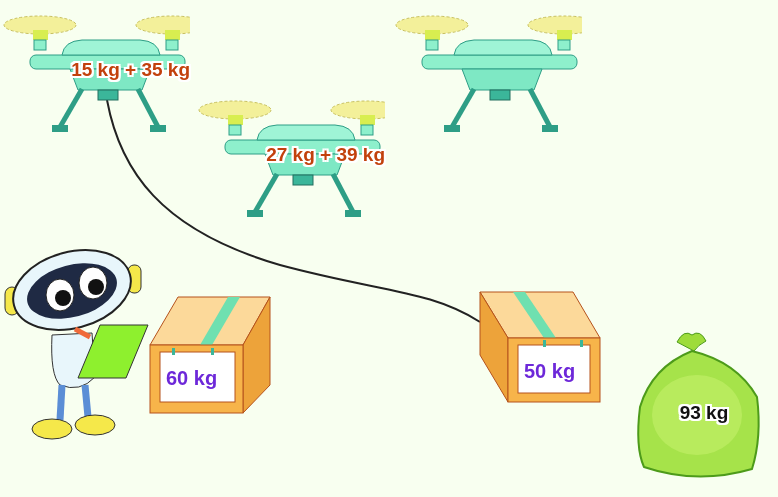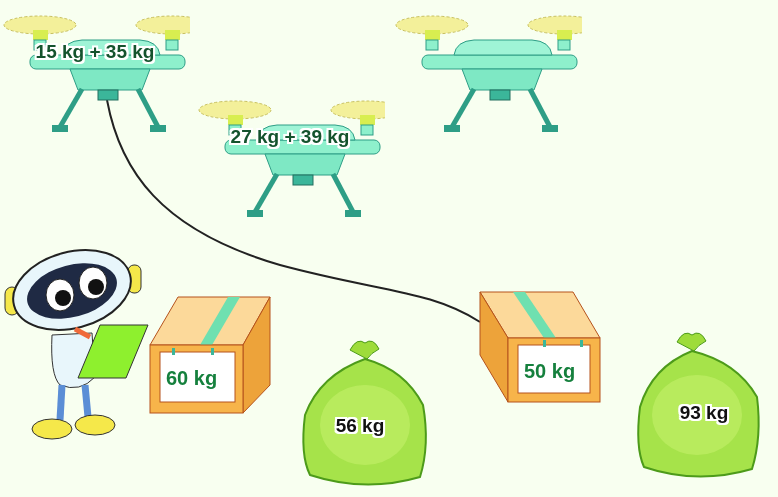--- a/index.html
+++ b/index.html
@@ -1,28 +1,28 @@
 <!DOCTYPE html>
 <html><head>
 <meta charset="utf-8">
 <style>
   html, body { margin:0; padding:0; }
   body { width:778px; height:497px; background:#f8fff0; overflow:hidden; position:relative; font-family:"Liberation Sans", sans-serif; }
   .stage { position:absolute; left:0; top:0; width:778px; height:497px; }
   .drone { position:absolute; width:190px; height:140px; cursor:pointer; }
   .drone svg { position:absolute; left:0; top:0; }
   .drone-label {
-    position:absolute; left:0; width:190px; top:36px; text-align:center;
-    font-weight:bold; font-size:19px; color:#14532d;
+    position:absolute; left:0; width:190px; top:54px; text-align:right;
+    font-weight:bold; font-size:19px; color:#c2410c;
     text-shadow: -2px -2px 0 #fff, 2px -2px 0 #fff, -2px 2px 0 #fff, 2px 2px 0 #fff, 0 2px 0 #fff, 0 -2px 0 #fff, 2px 0 0 #fff, -2px 0 0 #fff;
     white-space:nowrap;
   }
   .box { position:absolute; width:130px; height:125px; cursor:pointer; }
   .box svg { position:absolute; left:0; top:0; }
-  .box-label { position:absolute; font-weight:bold; font-size:20px; color:#15803d; white-space:nowrap; }
+  .box-label { position:absolute; font-weight:bold; font-size:20px; color:#6d28d9; white-space:nowrap; }
   .bag { position:absolute; width:150px; height:160px; cursor:pointer; }
   .bag svg { position:absolute; left:0; top:0; }
   .bag-label {
     position:absolute; width:150px; text-align:center; font-weight:bold; font-size:19px; color:#111;
     text-shadow: -2px -2px 0 #fff, 2px -2px 0 #fff, -2px 2px 0 #fff, 2px 2px 0 #fff, 0 2px 0 #fff, 0 -2px 0 #fff, 2px 0 0 #fff, -2px 0 0 #fff;
   }
   .robot { position:absolute; left:0; top:245px; width:150px; height:200px; }
   .rope { position:absolute; left:0; top:0; pointer-events:none; }
 </style>
 </head>
@@ -132,28 +132,20 @@
       <polygon points="35,2 47,2 78,48 66,48" fill="#6fe0b0"></polygon>
       <polygon points="2,2 30,48 30,112 2,65" fill="#eda33a" stroke="#b5521c"></polygon>
       <rect x="30" y="48" width="92" height="64" fill="#f7b44a" stroke="#b5521c"></rect>
       <rect x="40" y="55" width="72" height="48" fill="#fff" stroke="#b5521c"></rect>
       <rect x="65" y="50" width="3" height="7" fill="#3bb69a"></rect>
       <rect x="102" y="50" width="3" height="7" fill="#3bb69a"></rect>
     </svg>
     <div class="box-label" style="left:46px;top:70px;">50 kg</div>
   </div>
 
-  <div class="bag" style="left:295px;top:335px;">
-    <svg width="150" height="160" viewBox="0 0 150 160">
-      <path d="M55 15 Q62 2 70 8 Q78 2 84 14 Q76 18 72 24 Z" fill="#9edc3a" stroke="#4d9b1a"></path>
-      <path d="M70 24 Q25 40 10 80 Q5 120 15 140 Q70 158 125 142 Q135 110 128 70 Q110 35 70 24 Z" fill="#a6e34a" stroke="#4d9b1a" stroke-width="2"></path>
-      <ellipse cx="70" cy="90" rx="45" ry="40" fill="#c4f06a" opacity="0.6"></ellipse>
-    </svg>
-    <div class="bag-label" style="left:-10px;top:80px;">56 kg</div>
-  </div>
 
   <div class="bag" style="left:632px;top:327px;">
     <svg width="150" height="160" viewBox="0 0 150 160">
       <path d="M45 15 Q52 2 60 8 Q68 2 74 14 Q66 18 62 24 Z" fill="#9edc3a" stroke="#4d9b1a"></path>
       <path d="M60 24 Q20 40 8 80 Q3 120 12 140 Q65 158 120 142 Q130 110 125 70 Q105 35 60 24 Z" fill="#a6e34a" stroke="#4d9b1a" stroke-width="2"></path>
       <ellipse cx="65" cy="88" rx="45" ry="40" fill="#c4f06a" opacity="0.6"></ellipse>
     </svg>
     <div class="bag-label" style="left:-3px;top:75px;">93 kg</div>
   </div>
 

